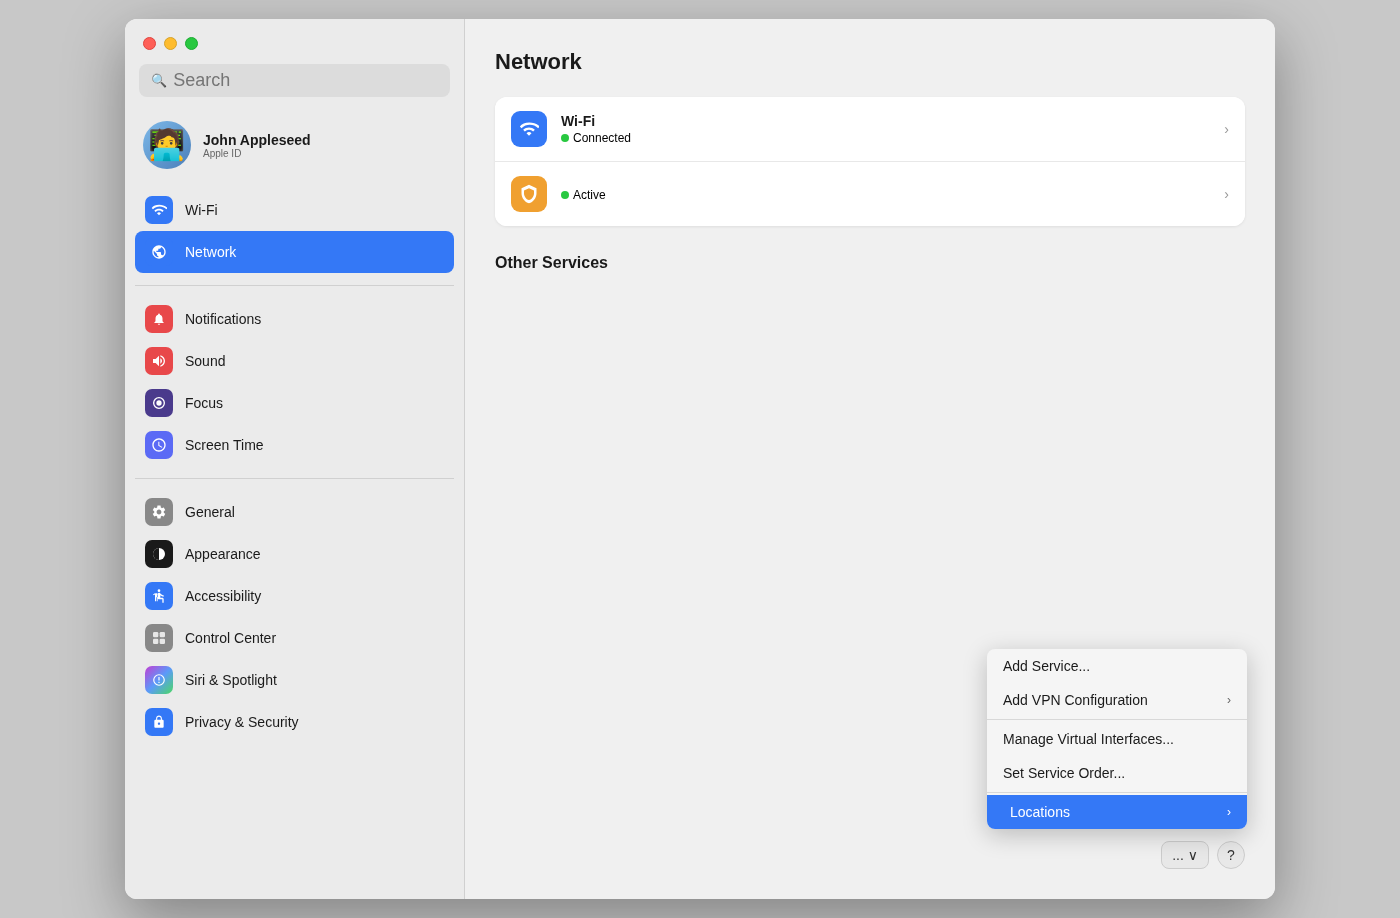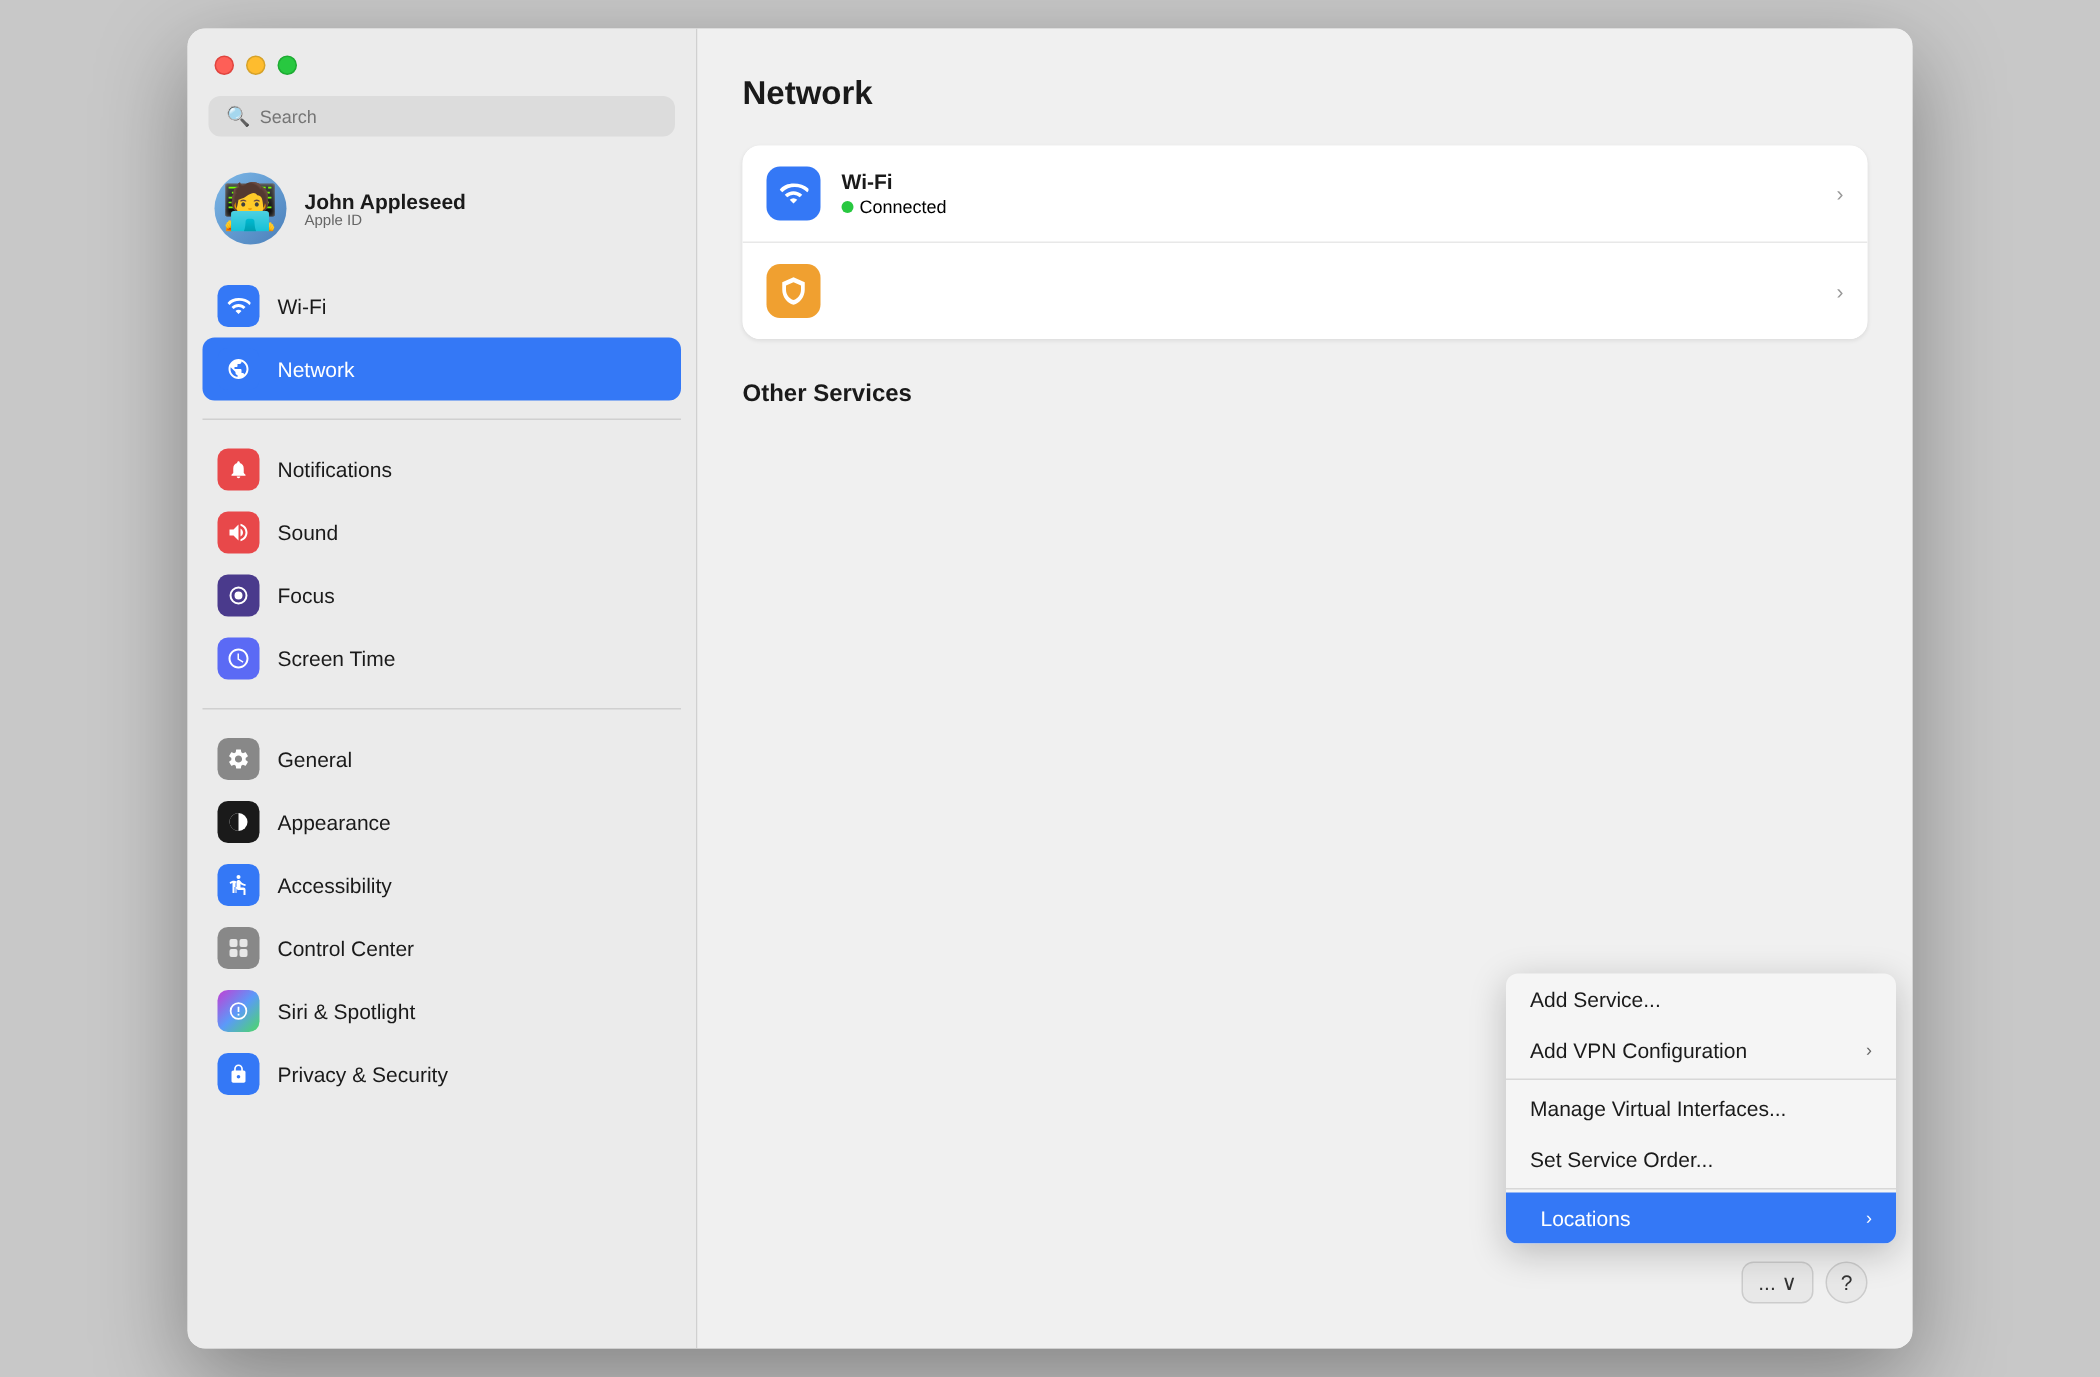--- a/index.html
+++ b/index.html
@@ -55,21 +55,21 @@
       gap: 6px;
     }
     .search-bar .search-icon-svg {
       color: #888;
       font-size: 13px;
     }
     .search-bar input {
       background: transparent;
       border: none;
       outline: none;
-      font-size: 12px;
+      font-size: 18px;
       color: #404040;
       width: 100%;
     }
     .user-profile {
       display: flex;
       align-items: center;
       gap: 12px;
       padding: 10px 18px 16px 18px;
     }
     .avatar {
@@ -246,21 +246,21 @@
       cursor: pointer;
       font-size: 14px;
       color: #333;
       display: flex;
       align-items: center;
       justify-content: center;
     }
     
     .dropdown-menu {
       position: absolute;
-      right: 11px;
+      right: 28px;
       bottom: 70px;
       background: #f5f5f5;
       border-radius: 8px;
       box-shadow: 0 6px 24px rgba(0,0,0,0.22);
       min-width: 260px;
       overflow: hidden;
       z-index: 100;
     }
     .dropdown-item {
       padding: 9px 16px;
@@ -452,20 +452,24 @@
         <span class="net-chevron">›</span>
       </div>
 
       <div class="network-item">
         <div class="net-icon net-icon-firewall">
           <svg width="20" height="20" viewBox="0 0 24 24" fill="white">
             <path d="M12 1L3 5v6c0 5.55 3.84 10.74 9 12 5.16-1.26 9-6.45 9-12V5l-9-4zm0 4l6 2.67V11c0 3.72-2.55 7.18-6 8.29C8.55 18.18 6 14.72 6 11V7.67L12 5z"></path>
           </svg>
         </div>
         <div class="net-info">
+          <div class="net-status">
+            <span class="status-dot"></span>
+            <span>Active</span>
+          </div>
         </div>
         <span class="net-chevron">›</span>
       </div>
     </div>
 
     <div class="other-services-title">Other Services</div>
 
     <div class="bottom-bar">
       <button class="btn-dots">
         <span>... ∨</span>

